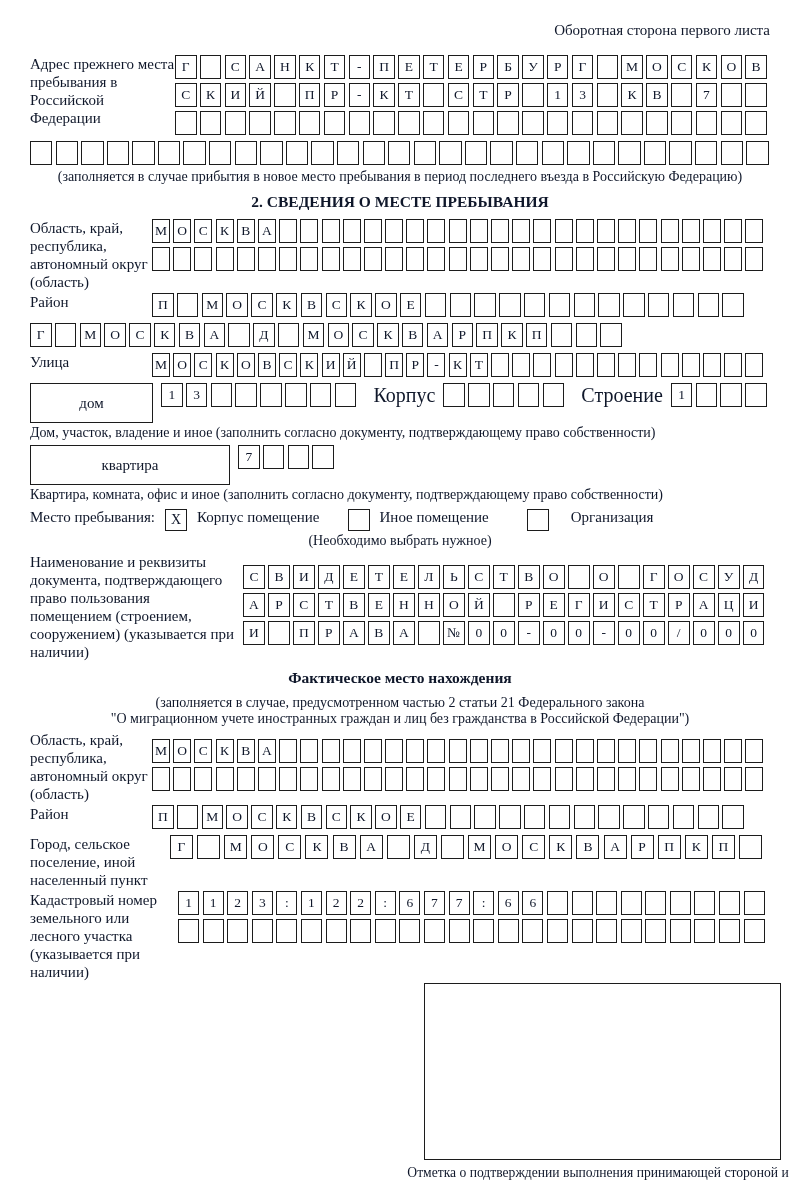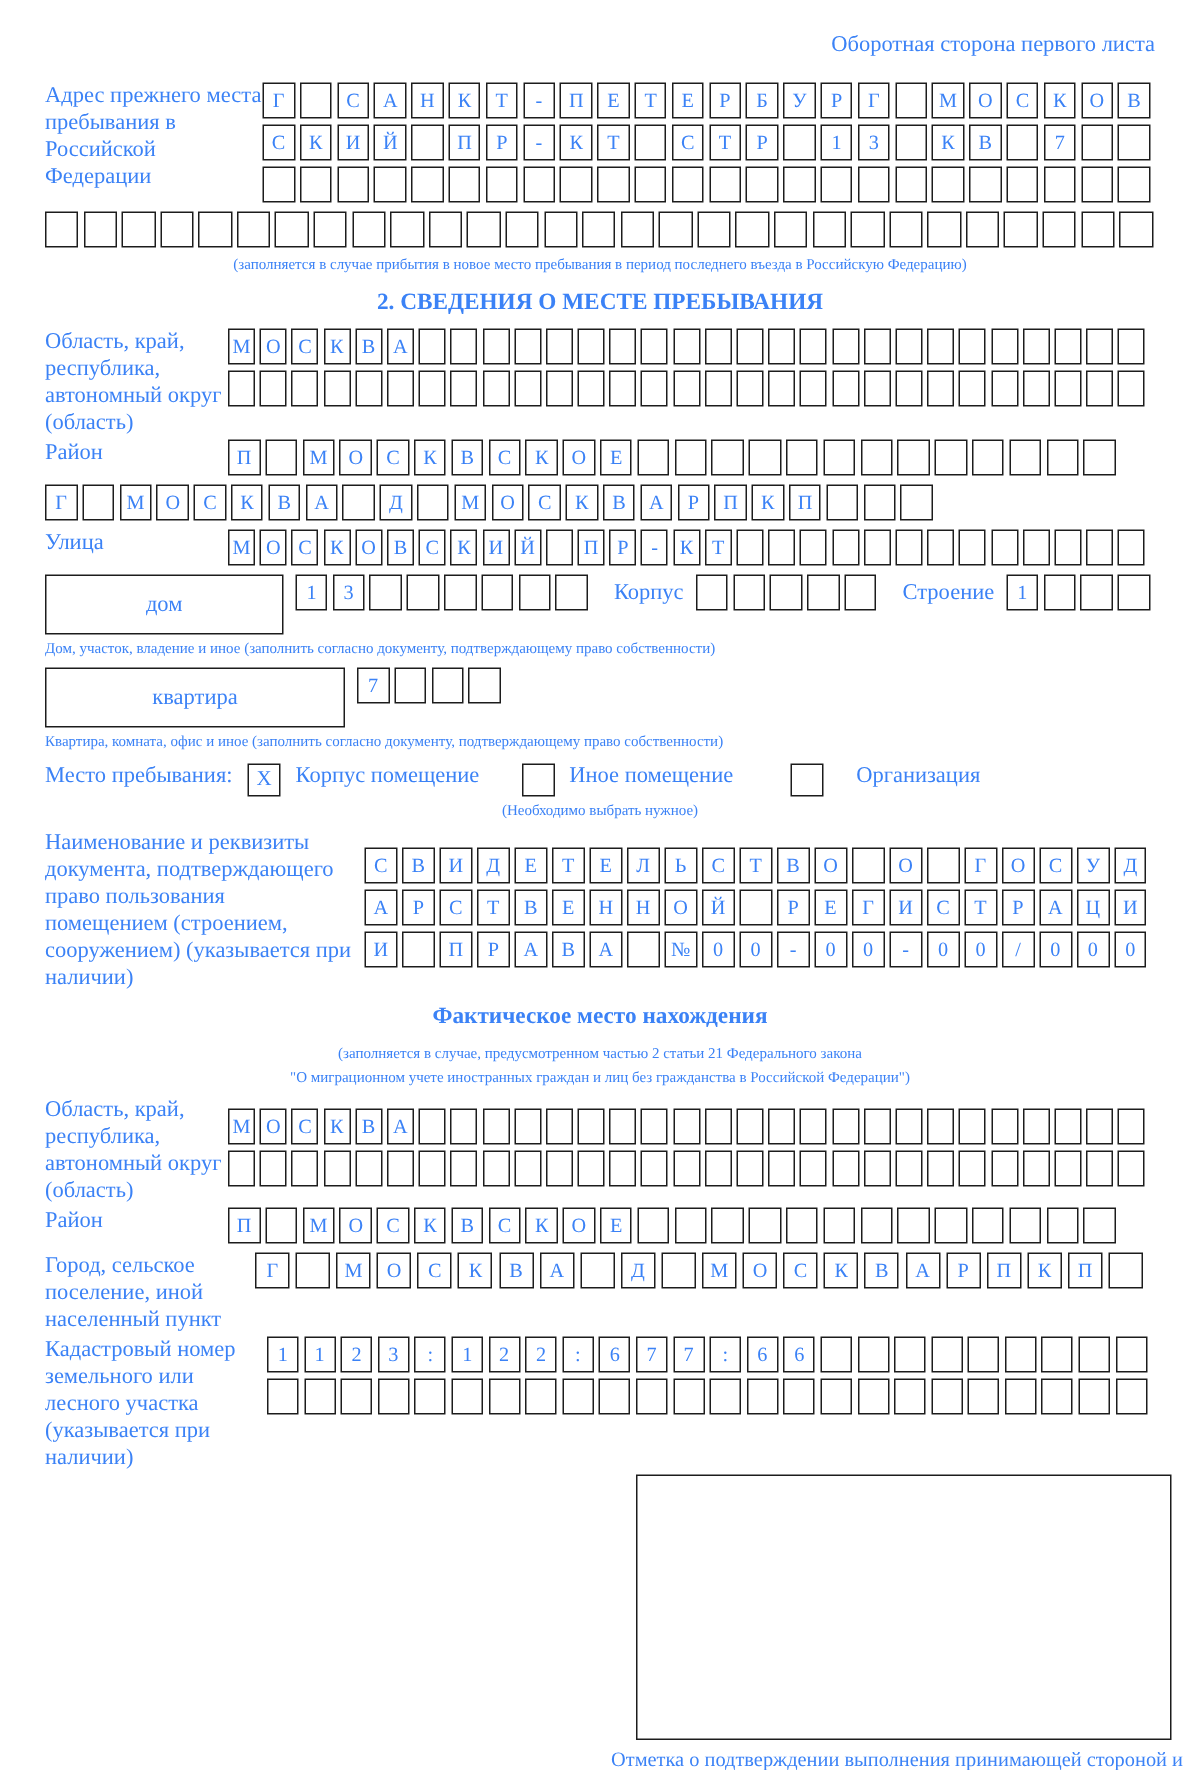--- a/index.html
+++ b/index.html
@@ -1,18 +1,18 @@
 <!DOCTYPE html>
 <html><head>
 <meta charset="utf-8">
 <style>
   html,body{margin:0;padding:0;background:#fff;}
   .page{
     width:800px;height:1180px;box-sizing:border-box;
-    padding:8px 30px 0 30px;background:#fff;color:#3b82f6;
+    padding:8px 30px 0 30px;background:#fff;color:#0f172a;
     font-family:"Liberation Serif","DejaVu Serif",serif;
     position:relative;overflow:hidden;
   }
   .hdr{ text-align:right;font-size:15px;margin:14px 0 16px 0; }
   .frow{ display:flex;align-items:flex-start;margin-bottom:2px; }
   .flabel{ font-size:15px;line-height:18px;flex:0 0 auto; }
   .lw145{ width:145px; } .lw122{ width:122px; } .lw205{ width:205px; } .lw140{ width:140px; } .lw148{ width:148px; }
   .cellcol{ display:flex;flex-direction:column; }
   .cells{ display:flex;margin-bottom:4px; }
   .cell{
@@ -23,35 +23,35 @@
   .c24  .cell{ width:21.5px;margin-right:3.3px; }
   .c29  .cell{ width:18px;  margin-right:3.2px; }
   .cfull .cell{ width:22.4px;margin-right:3.2px; }
   .cdoc .cell{ width:21.8px;margin-right:3.2px; }
   .cfact .cell{ width:23px; margin-right:4.1px; }
   .ckad .cell{ width:21px;  margin-right:3.6px; }
   .namedbox{
     border:1.6px solid #1c1c1c;height:40px;box-sizing:border-box;
     display:flex;align-items:center;justify-content:center;font-size:15px;background:#fff;
   }
-  .cap{ font-size:10px;line-height:16px;margin:2px 0 4px 0; }
+  .cap{ font-size:14px;line-height:16px;margin:2px 0 4px 0; }
   .capc{ text-align:center; }
   .stitle{ font-weight:bold;text-align:center;font-size:15.5px;margin:8px 0 8px 0; }
   .chkrow{ display:flex;font-size:15px;margin:6px 0 2px 0; }
   .chk{
     width:22px;height:22px;border:1.6px solid #1c1c1c;box-sizing:border-box;
     display:inline-flex;align-items:center;justify-content:center;
     font-size:14px;margin:0 10px;background:#fff;flex:0 0 auto;
   }
   .stamp-wrap{ width:404px;margin-left:366px;margin-top:2px; }
   .stamp-box{ width:357px;height:177px;border:1.7px solid #1c1c1c;box-sizing:border-box;margin-left:28px;background:#fff; }
   .stamp-cap{ font-size:13.6px;line-height:18px;text-align:center;margin-top:4px; }
   .mt2{margin-top:2px;} .mt4{margin-top:4px;align-items:center;}
   .gap8{width:8px;flex:0 0 auto;} .gap14{width:14px;flex:0 0 auto;}
-  .inline-lbl{ font-size:15px;line-height:24px;flex:0 0 auto; }
+  .inline-lbl{ font-size:20px;line-height:24px;flex:0 0 auto; }
 </style>
 </head>
 <body>
 
 <div class="page">
 
   <div class="hdr">Оборотная сторона первого листа</div>
 
   <div class="frow">
     <div class="flabel lw145">Адрес прежнего места пребывания в Российской Федерации</div>

